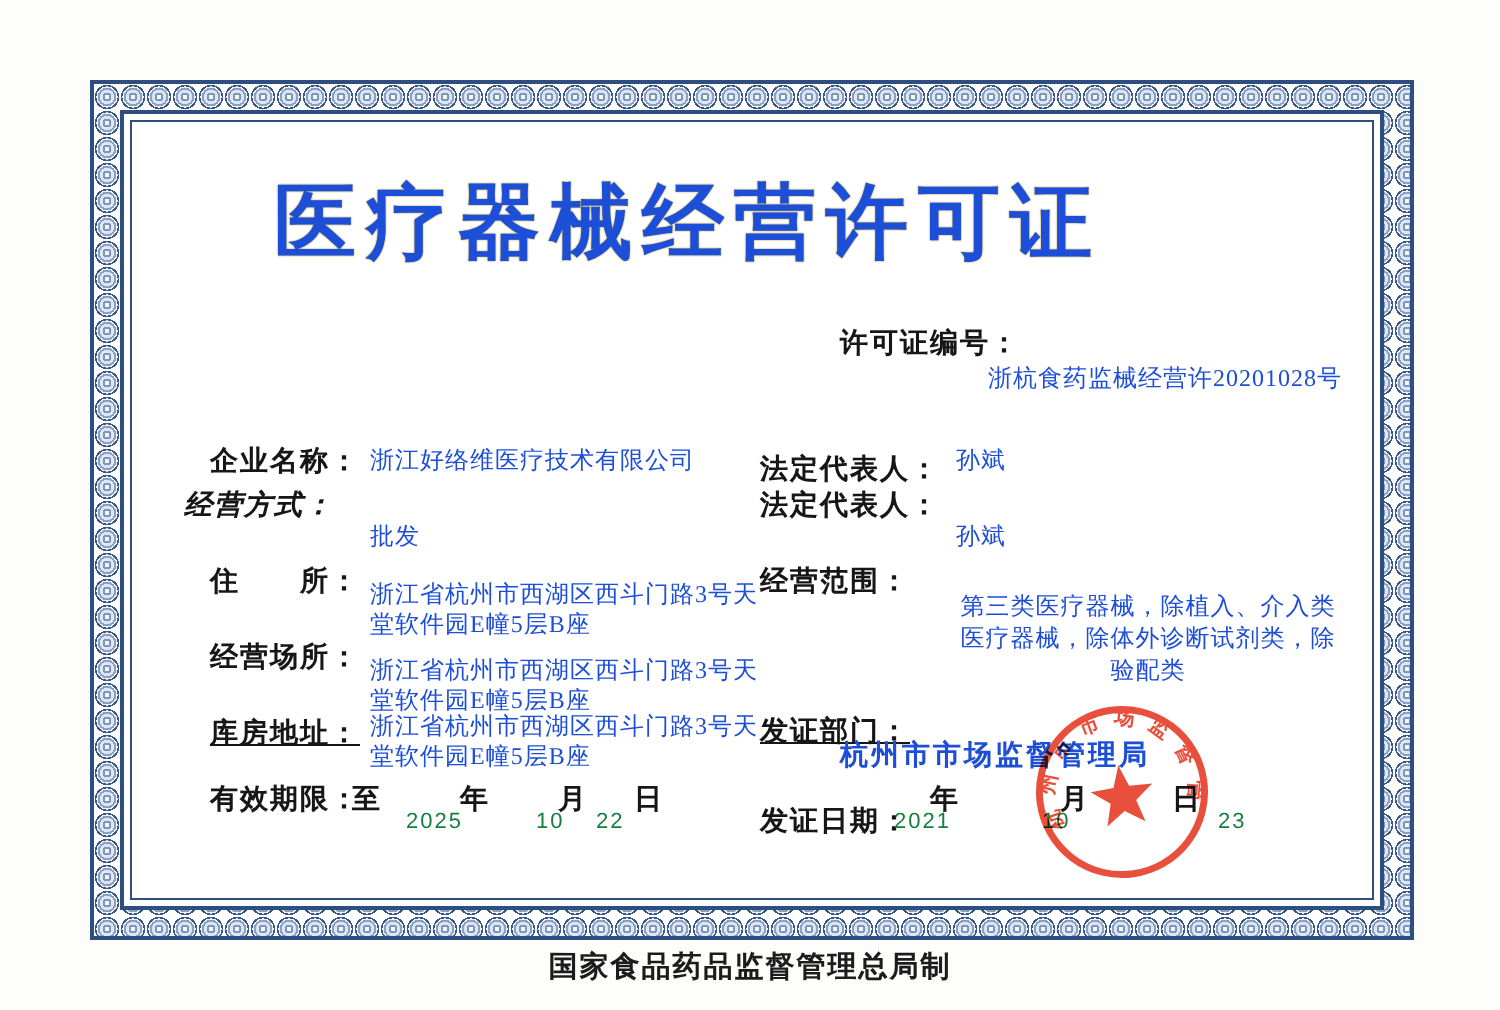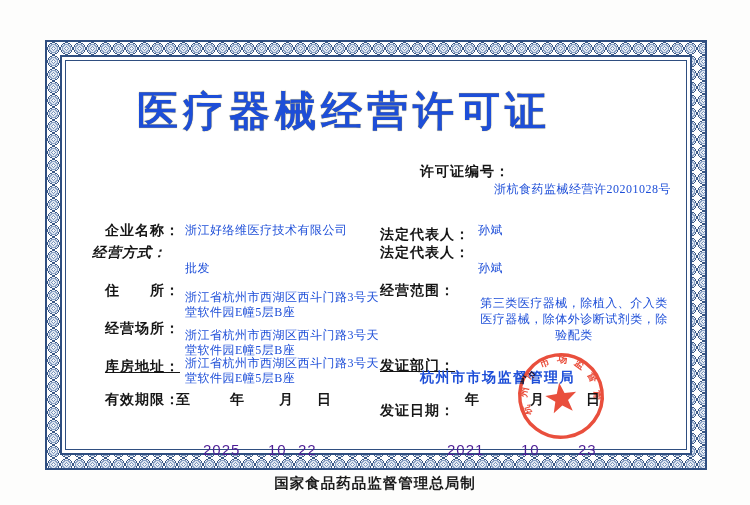--- a/index.html
+++ b/index.html
@@ -30,21 +30,21 @@
   .title{
     position:absolute;left:0;top:84px;width:688px;margin:0;
     text-align:center;font-size:41px;font-weight:bold;
     letter-spacing:5px;color:#1d4ed8;
     text-shadow:0 0 1px #9a831c;
   }
   .lab{font-size:14px;font-weight:700;color:#161616;letter-spacing:1px;}
   .val{font-size:12px;font-weight:400;color:#1d4ed8;letter-spacing:0.5px;font-family:Liberation Serif, serif;}
   .val.wrap{white-space:normal;line-height:15px;}
   .val.big{font-size:14px;font-weight:600;letter-spacing:1.5px;}
-  .num{font-size:15px;color:#4c1d95;letter-spacing:1px;margin-top:36px;}
+  .num{font-size:11px;color:#15803d;letter-spacing:1px;}
   .footer{
     position:absolute;left:0;top:474px;width:750px;text-align:center;
     font-size:14.5px;font-weight:600;letter-spacing:1px;color:#1c1c1c;
   }
   
   .seal{position:absolute;left:513px;top:348px;width:96px;height:96px;
         mix-blend-mode:multiply;opacity:0.92;}
 </style>
 </head>
 <body>
@@ -96,21 +96,21 @@
 
 <span class="abs lab" style="left:380px;top:357px;text-decoration:underline;">发证部门：</span>
 <span class="abs val big" style="left:420px;top:369px;">杭州市市场监督管理局</span>
 
 <span class="abs lab" style="left:380px;top:402px;">发证日期：</span>
 <span class="abs lab" style="left:465px;top:391px;">年</span>
 <span class="abs lab" style="left:530px;top:391px;">月</span>
 <span class="abs lab" style="left:586px;top:391px;">日</span>
 <span class="abs num" style="left:447px;top:405px;">2021</span>
 <span class="abs num" style="left:521px;top:405px;">10</span>
-<span class="abs num" style="left:578px;top:405px;">23</span>
+<span class="abs num" style="left:609px;top:405px;">23</span>
 
 <svg class="seal" viewBox="0 0 100 100" aria-hidden="true">
   <g transform="rotate(-8 50 50)">
     <circle cx="50" cy="50" r="43" fill="none" stroke="#e8402c" stroke-width="3.6"></circle>
     <polygon fill="#e8402c" points="50,36 54.1,47.3 66.2,47.8 56.7,55.2 60,66.8 50,60 40,66.8 43.3,55.2 33.8,47.8 45.9,47.3"></polygon>
     <defs>
       <path id="sealArc" d="M 18,64 A 35,35 0 1 1 82,64" fill="none"></path>
     </defs>
     <text font-size="10.5" fill="#e8402c" letter-spacing="7" font-family="Liberation Sans, DejaVu Sans, sans-serif" font-weight="600">
       <textPath href="#sealArc" startOffset="0">杭州市市场监督管理局</textPath>

